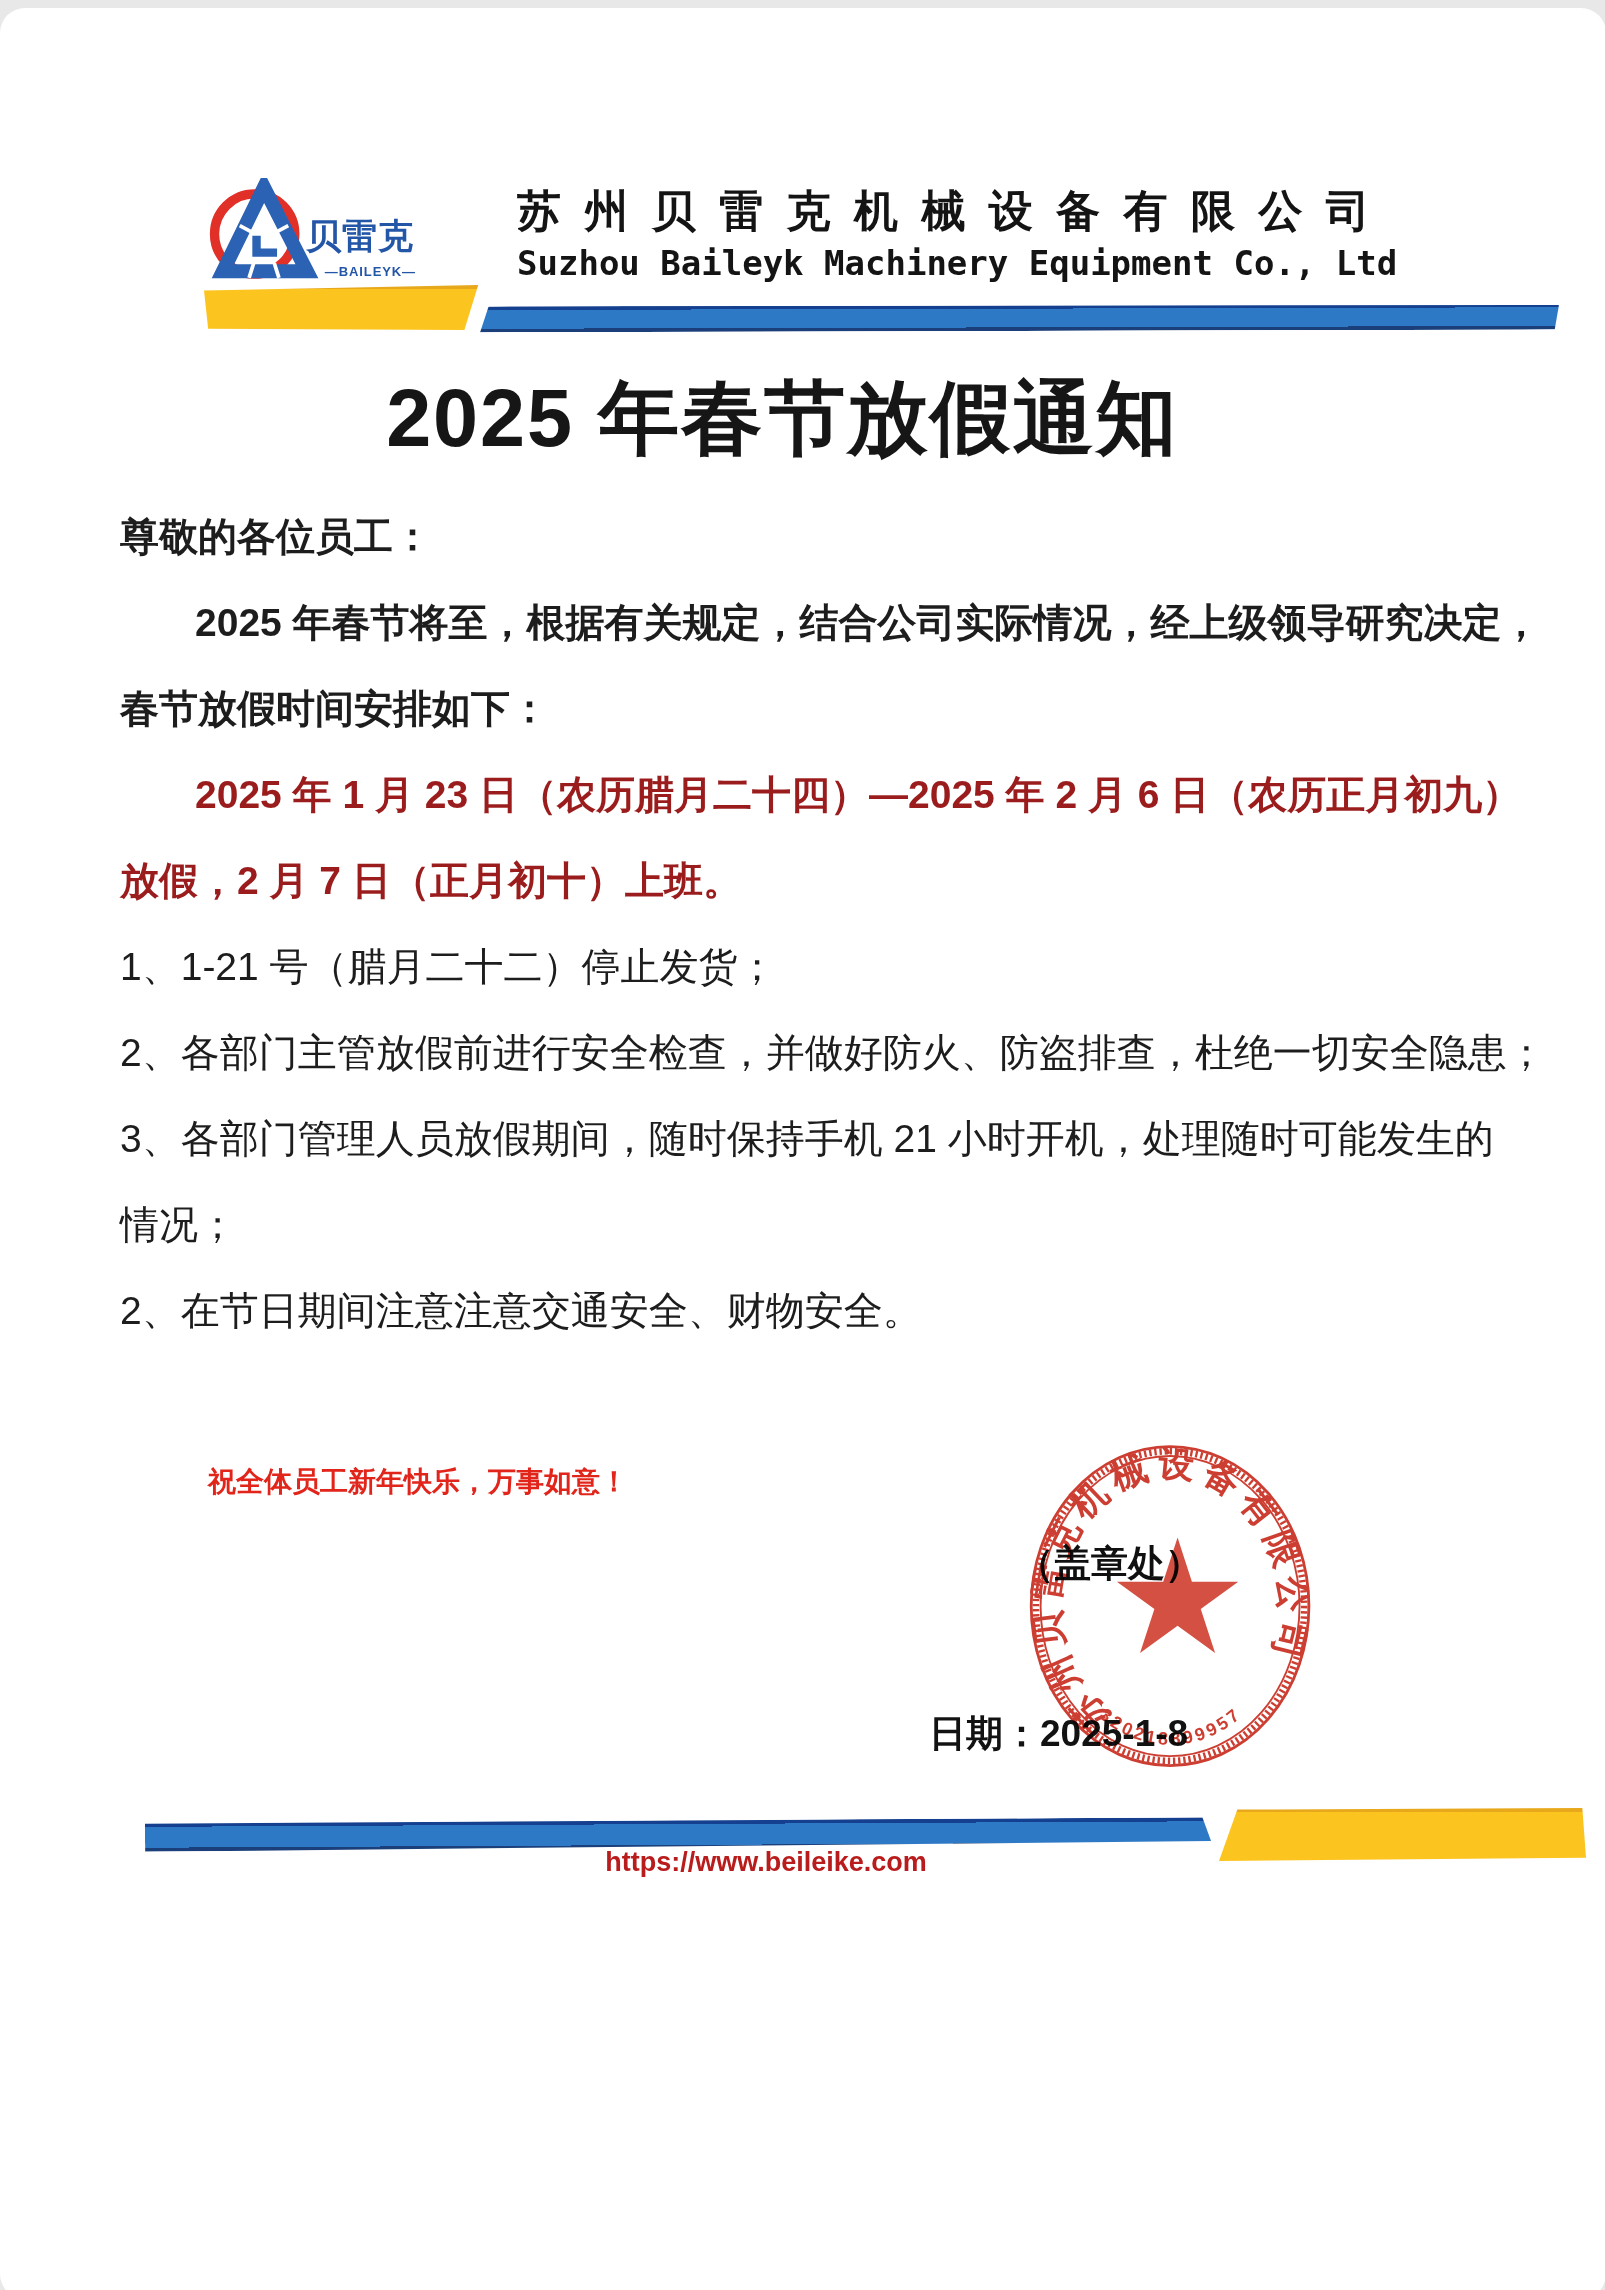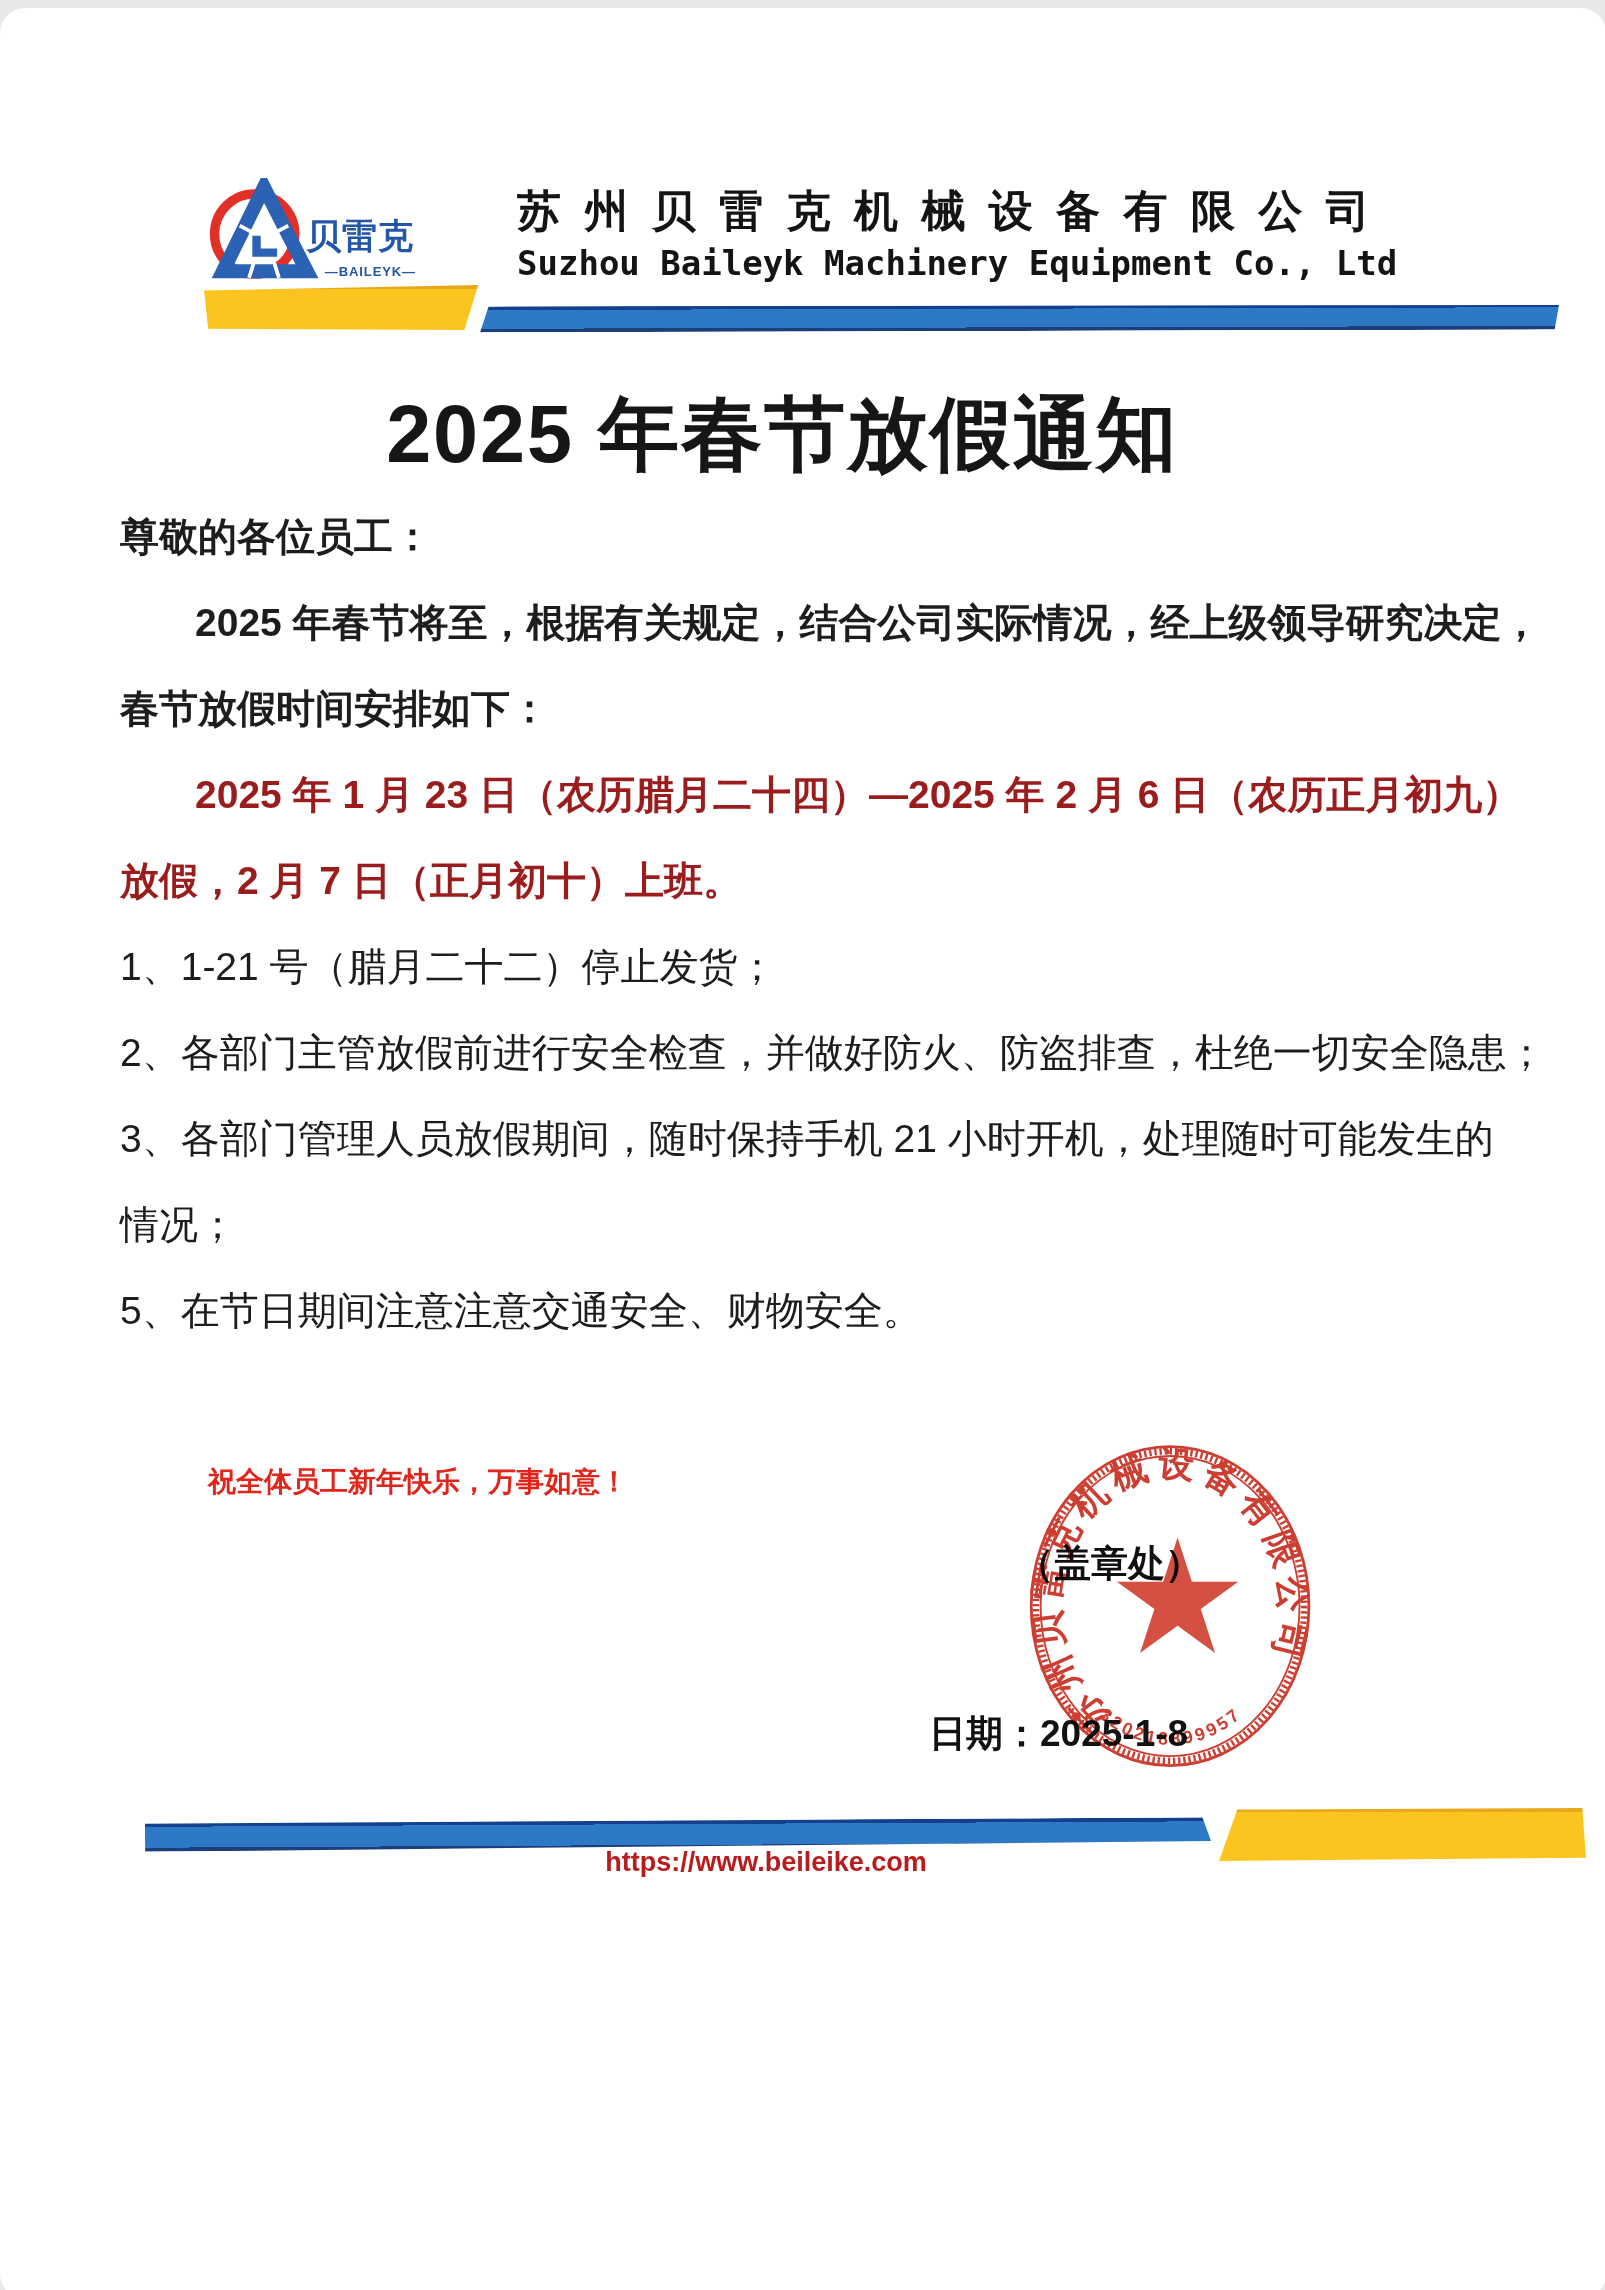--- a/index.html
+++ b/index.html
@@ -29,21 +29,21 @@
     clip-path:polygon(0 12%,99% 0,94% 100%,1.5% 97%);
   }
   .hdr-bar-blue{
     position:absolute;left:480px;top:297px;width:1079px;height:26px;
     background:linear-gradient(#14408f 0 14%,#2e79c6 14% 86%,#1a3f7a 86%);
     clip-path:polygon(0.8% 0,100% 5%,99.6% 100%,0 100%);
     transform:rotate(-0.15deg);
   }
   
   .title{
-    position:absolute;left:0;right:0;top:373px;text-align:center;
+    position:absolute;left:0;right:0;top:357px;text-align:center;
     font-size:81px;font-weight:800;letter-spacing:1.9px;color:#161616;white-space:nowrap;
   }
   .title span{display:inline-block;transform:translateX(-20.6px);}
   .body-lines{position:absolute;left:120px;top:486px;width:1349px;}
   .line{height:86px;line-height:86px;font-size:39px;white-space:nowrap;color:#1d1d1d;}
   .line.b{font-weight:700;}
   .line.ind{padding-left:75px;}
   .line.red{color:#9a1c1c;font-weight:700;}
   .greeting{
     position:absolute;left:208px;top:1431px;height:86px;line-height:86px;
@@ -113,21 +113,21 @@
   <div class="body-lines">
     <div class="line b">尊敬的各位员工：</div>
     <div class="line b ind">2025 年春节将至，根据有关规定，结合公司实际情况，经上级领导研究决定，</div>
     <div class="line b">春节放假时间安排如下：</div>
     <div class="line red ind">2025 年 1 月 23 日（农历腊月二十四）—2025 年 2 月 6 日（农历正月初九）</div>
     <div class="line red">放假，2 月 7 日（正月初十）上班。</div>
     <div class="line">1、1-21 号（腊月二十二）停止发货；</div>
     <div class="line">2、各部门主管放假前进行安全检查，并做好防火、防盗排查，杜绝一切安全隐患；</div>
     <div class="line">3、各部门管理人员放假期间，随时保持手机 21 小时开机，处理随时可能发生的</div>
     <div class="line">情况；</div>
-    <div class="line">5、在节日期间注意注意交通安全、财物安全。</div>
+    <div class="line">2、在节日期间注意注意交通安全、财物安全。</div>
   </div>
 
   <div class="greeting">祝全体员工新年快乐，万事如意！</div>
 
   <div class="seal-label">（盖章处）</div>
   <div class="date-line">日期：2025-1-8</div>
 
   <svg class="stamp" viewBox="0 0 356 372">
     <defs>
       <path id="sealTop" d="M 114.5 310 A 118 138 0 1 1 239.5 310" fill="none"></path>

